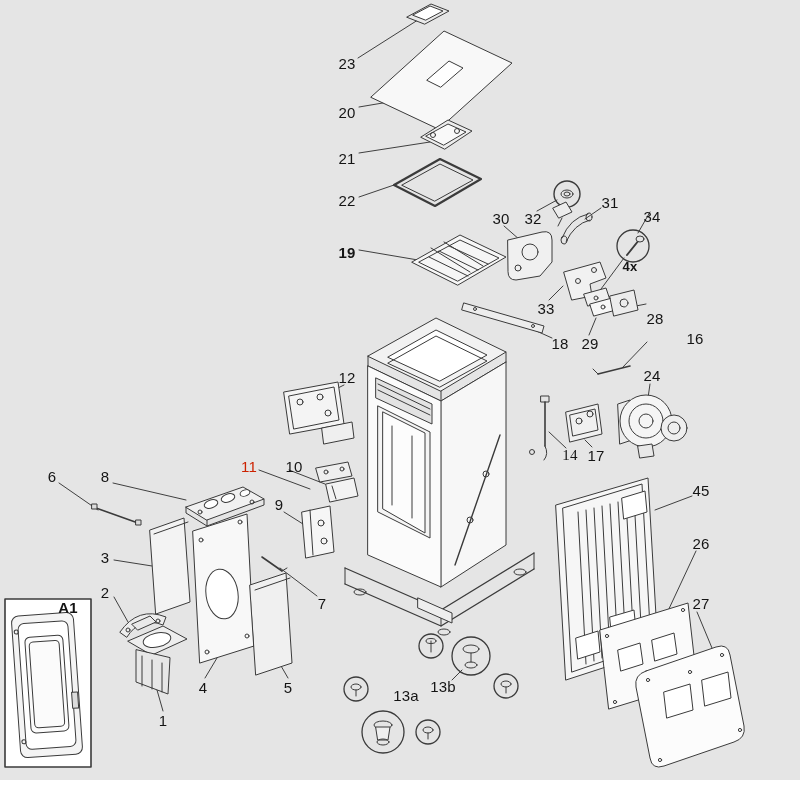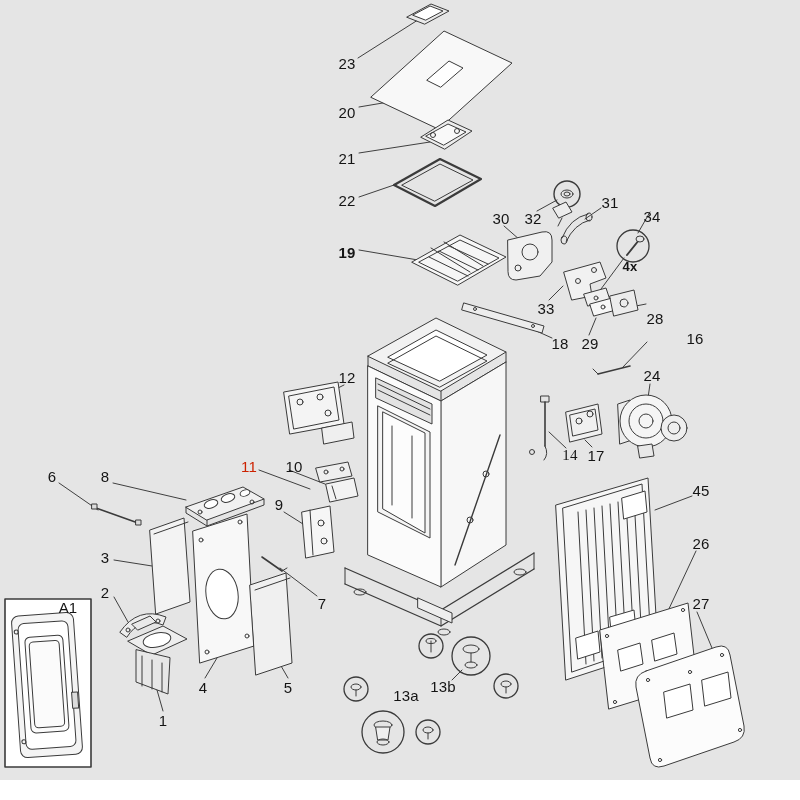--- a/index.html
+++ b/index.html
@@ -3,21 +3,21 @@
 <meta charset="utf-8">
 <style>
   html,body{margin:0;padding:0;background:#fff;}
   #stage{position:relative;width:800px;height:780px;background:#e5e5e5;overflow:hidden;
          font-family:"Liberation Sans",sans-serif;}
   #gfx{position:absolute;left:0;top:0;}
   #labels{position:absolute;left:0;top:0;width:800px;height:800px;pointer-events:none;}
   .part-label{position:absolute;transform:translate(-50%,-50%);
       font:15px "Liberation Sans",sans-serif;color:#141414;pointer-events:auto;
       letter-spacing:.2px;user-select:none;}
-  .part-label.b{font-weight:normal;font-size:15px;}
+  .part-label.b{font-weight:bold;font-size:15px;}
   .part-label.sm{font-weight:bold;font-size:13px;}
   .part-label.hl{font-weight:normal;}
 </style>
 </head>
 <body>
 
 <div id="stage">
   <svg id="gfx" width="800" height="800" viewBox="0 0 800 800">
     <g stroke="#3b3b3b" stroke-width="1" fill="none" stroke-linejoin="round" stroke-linecap="round">
 

